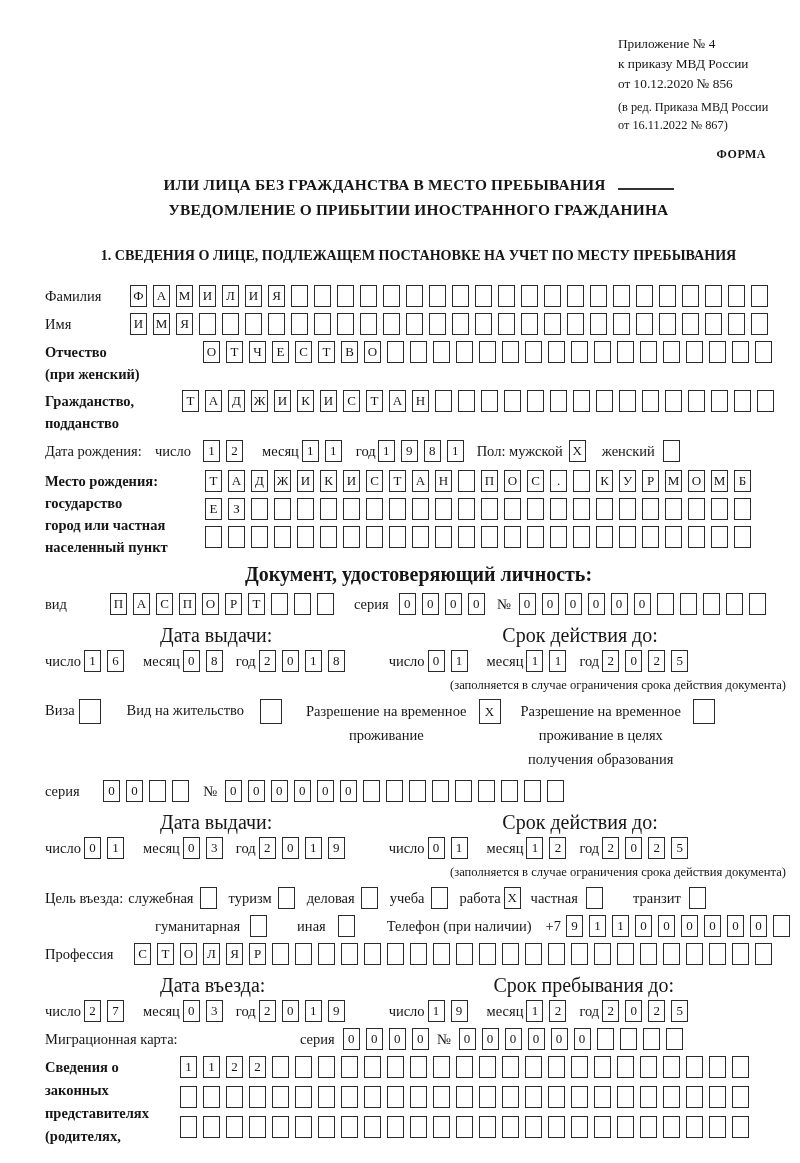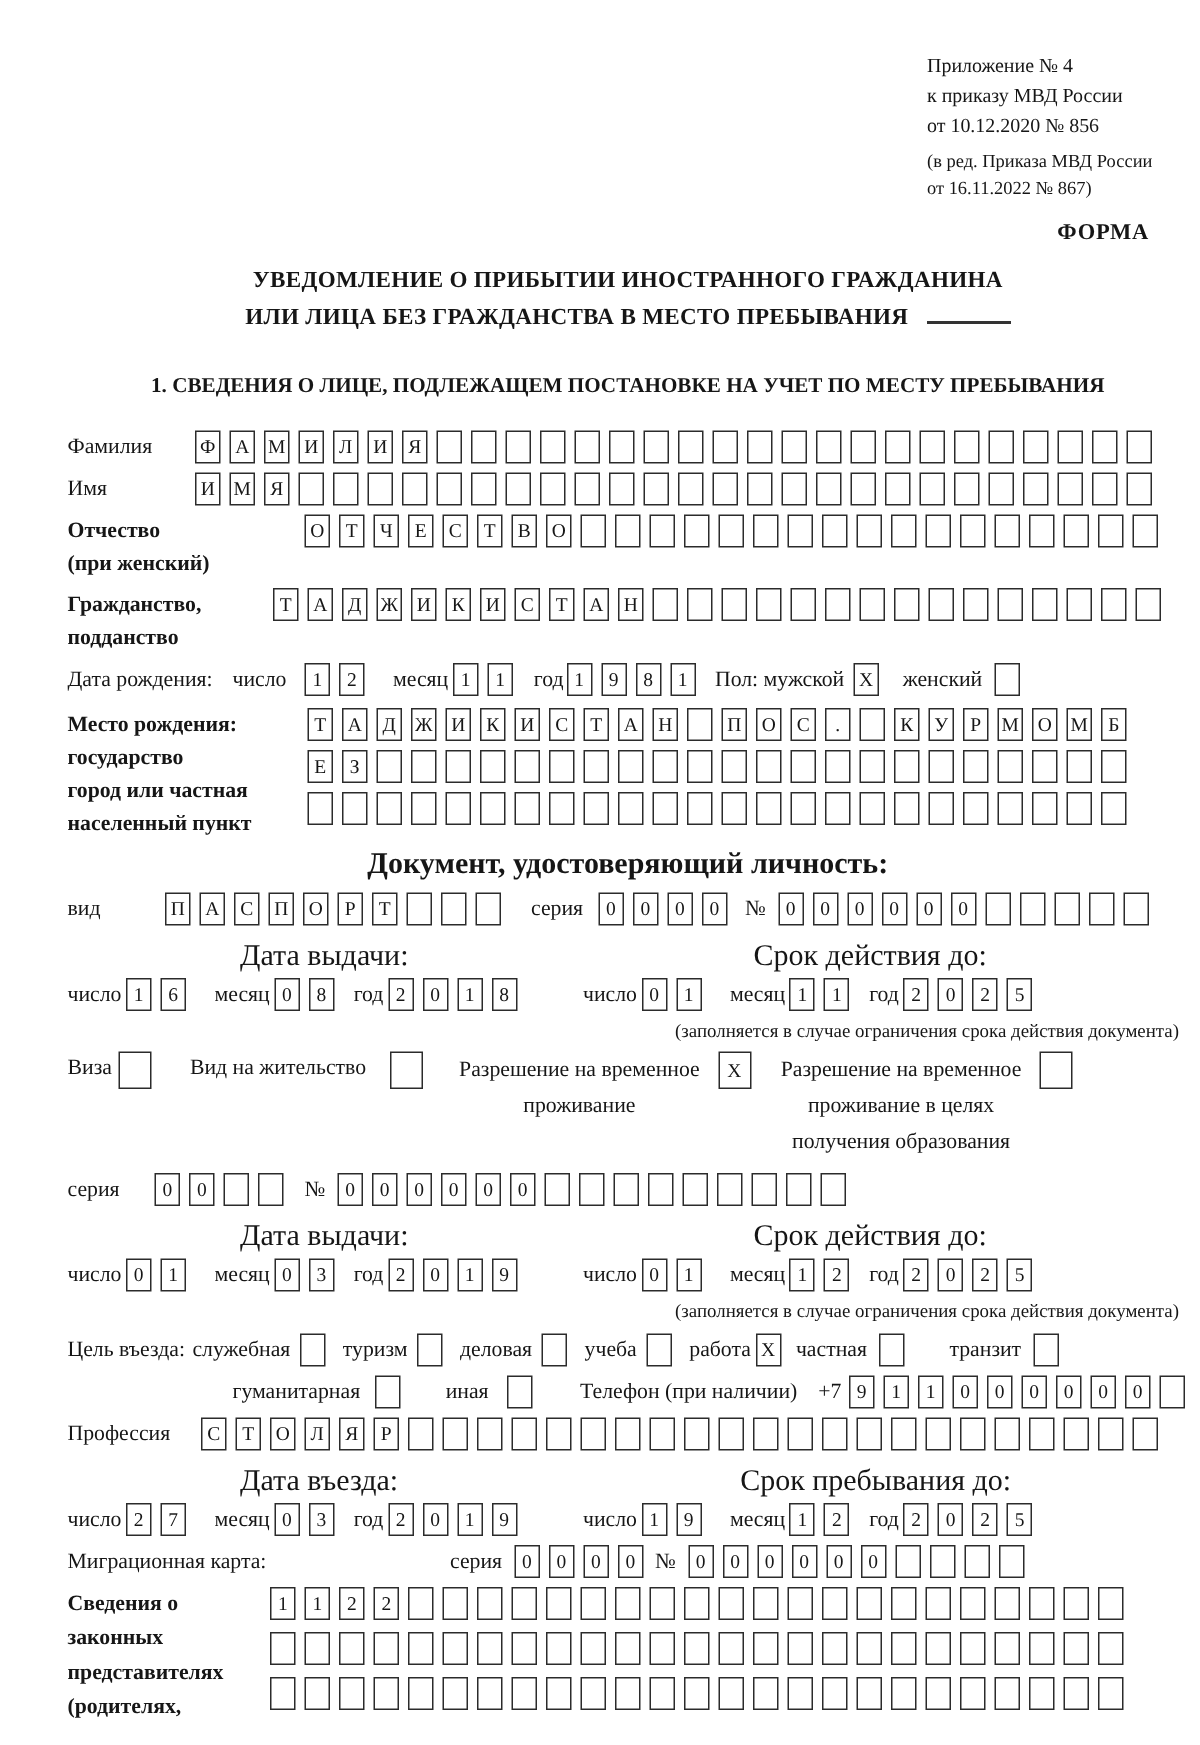--- a/index.html
+++ b/index.html
@@ -2,21 +2,21 @@
 <html><head>
 <meta charset="utf-8">
 <style>
   html,body{margin:0;padding:0;background:#ffffff;}
   .page{position:relative;width:800px;height:1163px;background:#fff;color:#161616;
     font-family:"Liberation Serif",serif;font-size:14.5px;box-sizing:border-box;
     padding:34px 8px 0 45px;overflow:hidden;}
   .hdr{margin-left:573px;line-height:1.5;font-size:13.3px;}
   .hdr-sub{font-size:12.3px;line-height:1.45;}
   .first{margin-top:5px;}
-  .forma{text-align:right;padding-right:26px;font-weight:bold;font-size:15px;letter-spacing:.5px;margin-top:13px;}
+  .forma{text-align:right;padding-right:26px;font-weight:bold;font-size:12px;letter-spacing:.5px;margin-top:13px;}
   .title{text-align:center;font-weight:bold;font-size:15.4px;line-height:1.6;margin-top:11px;letter-spacing:.2px;}
   .uline{display:inline-block;width:56px;border-bottom:2px solid #333;margin-left:12px;}
   .sect{text-align:center;font-weight:bold;font-size:14.1px;margin-top:24px;margin-bottom:21px;}
   .frow{display:flex;align-items:flex-start;margin-bottom:5px;}
   .lbl{line-height:23px;flex:0 0 auto;}
   .lblcol{flex:0 0 auto;line-height:22px;font-weight:bold;}
   .cells{display:inline-flex;flex:0 0 auto;}
   .cell{box-sizing:border-box;flex:0 0 auto;width:17px;height:22px;margin-right:6px;
     border:1.6px solid #2b2b2b;display:inline-flex;align-items:center;justify-content:center;
     font-size:13px;line-height:1;}
@@ -40,22 +40,22 @@
   <div class="hdr">
     <div>Приложение № 4</div>
     <div>к приказу МВД России</div>
     <div>от 10.12.2020 № 856</div>
     <div class="hdr-sub first">(в ред. Приказа МВД России</div>
     <div class="hdr-sub">от 16.11.2022 № 867)</div>
   </div>
   <div class="forma">ФОРМА</div>
 
   <div class="title">
+    <div><span>ИЛИ ЛИЦА БЕЗ ГРАЖДАНСТВА В МЕСТО ПРЕБЫВАНИЯ</span><span class="uline"></span></div>
     <div>УВЕДОМЛЕНИЕ О ПРИБЫТИИ ИНОСТРАННОГО ГРАЖДАНИНА</div>
-    <div><span>ИЛИ ЛИЦА БЕЗ ГРАЖДАНСТВА В МЕСТО ПРЕБЫВАНИЯ</span><span class="uline"></span></div>
   </div>
 
   <div class="sect">1. СВЕДЕНИЯ О ЛИЦЕ, ПОДЛЕЖАЩЕМ ПОСТАНОВКЕ НА УЧЕТ ПО МЕСТУ ПРЕБЫВАНИЯ</div>
 
   <div class="frow">
     <span class="lbl" style="width:85px">Фамилия</span>
     <span class="cells">
         <span class="cell">Ф</span>
         <span class="cell">А</span>
         <span class="cell">М</span>

